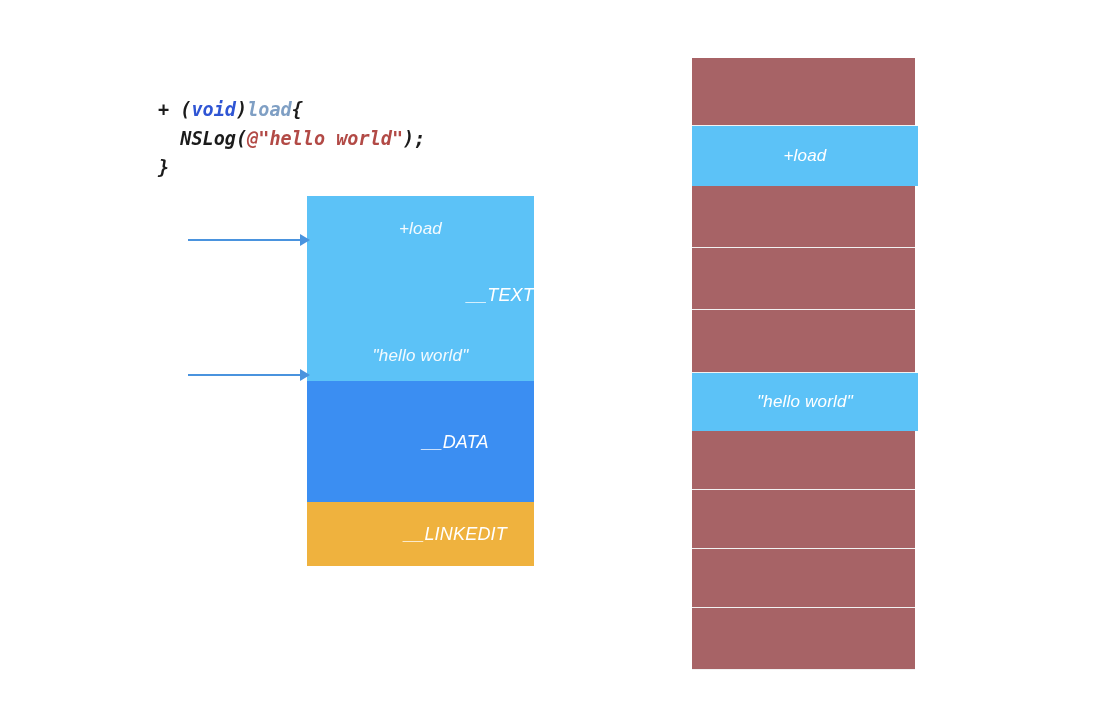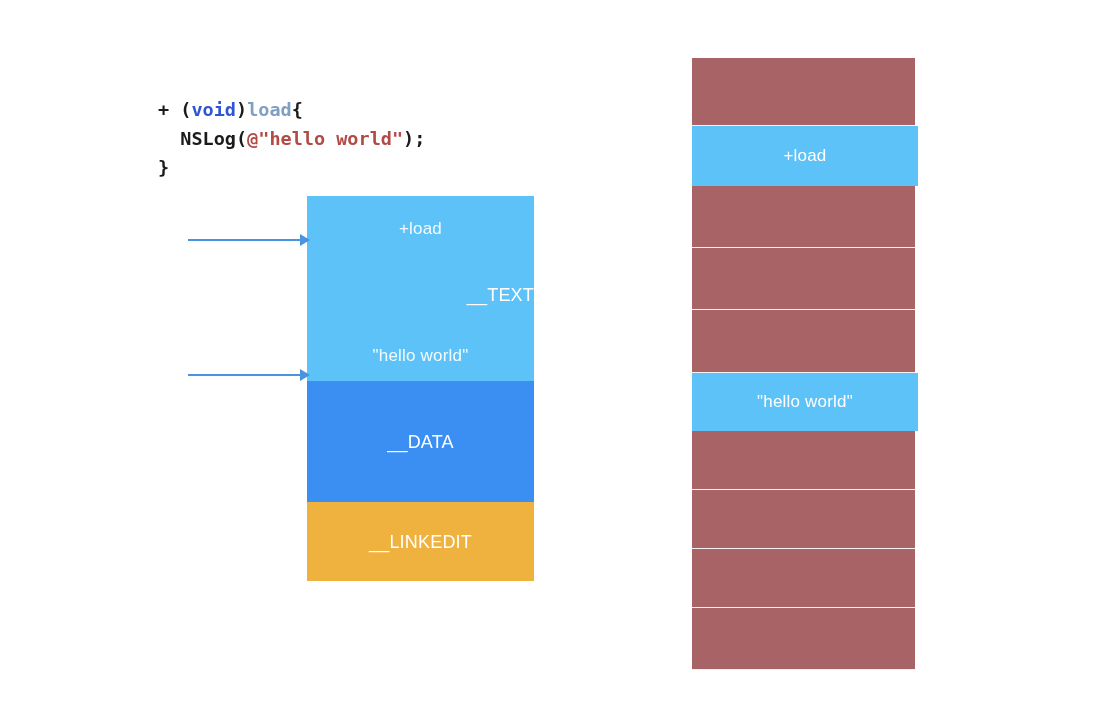--- a/index.html
+++ b/index.html
@@ -14,20 +14,21 @@
     position: relative;
     overflow: hidden;
     font-family: "Liberation Sans", sans-serif;
     -webkit-font-smoothing: antialiased;
   }
 
   .canvas {
     position: absolute;
     inset: 0;
     background: #ffffff;
+    font-style: italic;
   }
 
   
   .code-block {
     position: absolute;
     left: 158px;
     top: 76px;
     font-family: "DejaVu Sans Mono", "Liberation Mono", monospace;
     font-size: 18.5px;
     line-height: 29px;
@@ -75,20 +76,21 @@
 
   .seg-center-label {
     position: absolute;
     left: 0;
     width: 100%;
     text-align: center;
     top: 50%;
     transform: translateY(-50%);
     font-size: 18px;
     color: #ffffff;
+    padding-left: 35px;
   }
 
   .text-label-load    { position: absolute; left: 0; width: 100%; text-align: center; top: 23px; }
   .text-label-text    { position: absolute; left: 0; width: 100%; text-align: right; top: 89px; font-size: 18px; }
   .text-label-hello   { position: absolute; left: 0; width: 100%; text-align: center; top: 150px; }
 
   
   .arrow {
     position: absolute;
     height: 14px;
@@ -159,21 +161,21 @@
     <div class="seg" id="seg-text" style="background: rgb(92, 194, 247); height: 185px;">
       <div class="seg-text text-label-load seg-text-light">+load</div>
       <div class="seg-text text-label-text">__TEXT</div>
       <div class="seg-text text-label-hello seg-text-light">"hello world"</div>
     </div>
 
     <div class="seg" id="seg-data" style="background: rgb(59, 142, 242); height: 121px;">
       <div class="seg-center-label">__DATA</div>
     </div>
 
-    <div class="seg" id="seg-link" style="background: rgb(239, 178, 62); height: 79px;">
+    <div class="seg" id="seg-link" style="background: rgb(239, 178, 62); height: 64px;">
       <div class="seg-center-label">__LINKEDIT</div>
     </div>
 
   </div>
 
   <div class="arrow" id="arrow-load">
     <div class="arrow-line" style="background: rgb(74, 147, 222);"></div>
     <div class="arrow-head" style="border-left-color: rgb(74, 147, 222);"></div>
   </div>
   <div class="arrow" id="arrow-hello">

